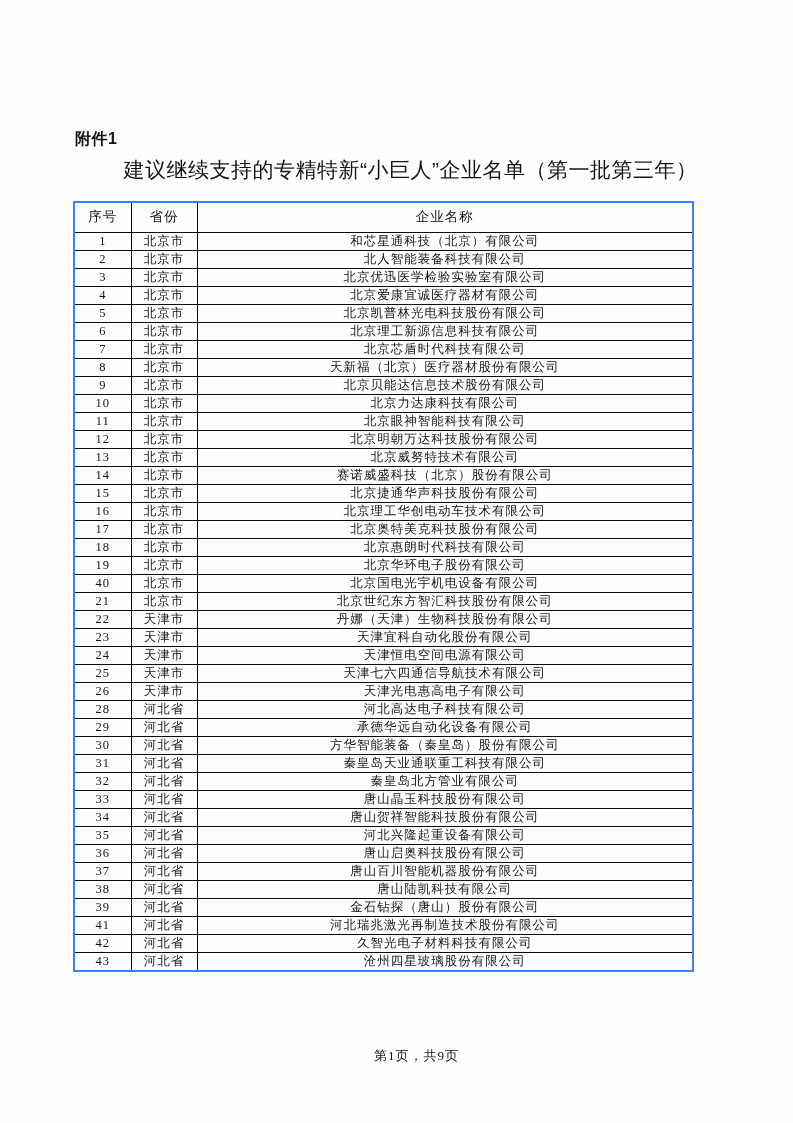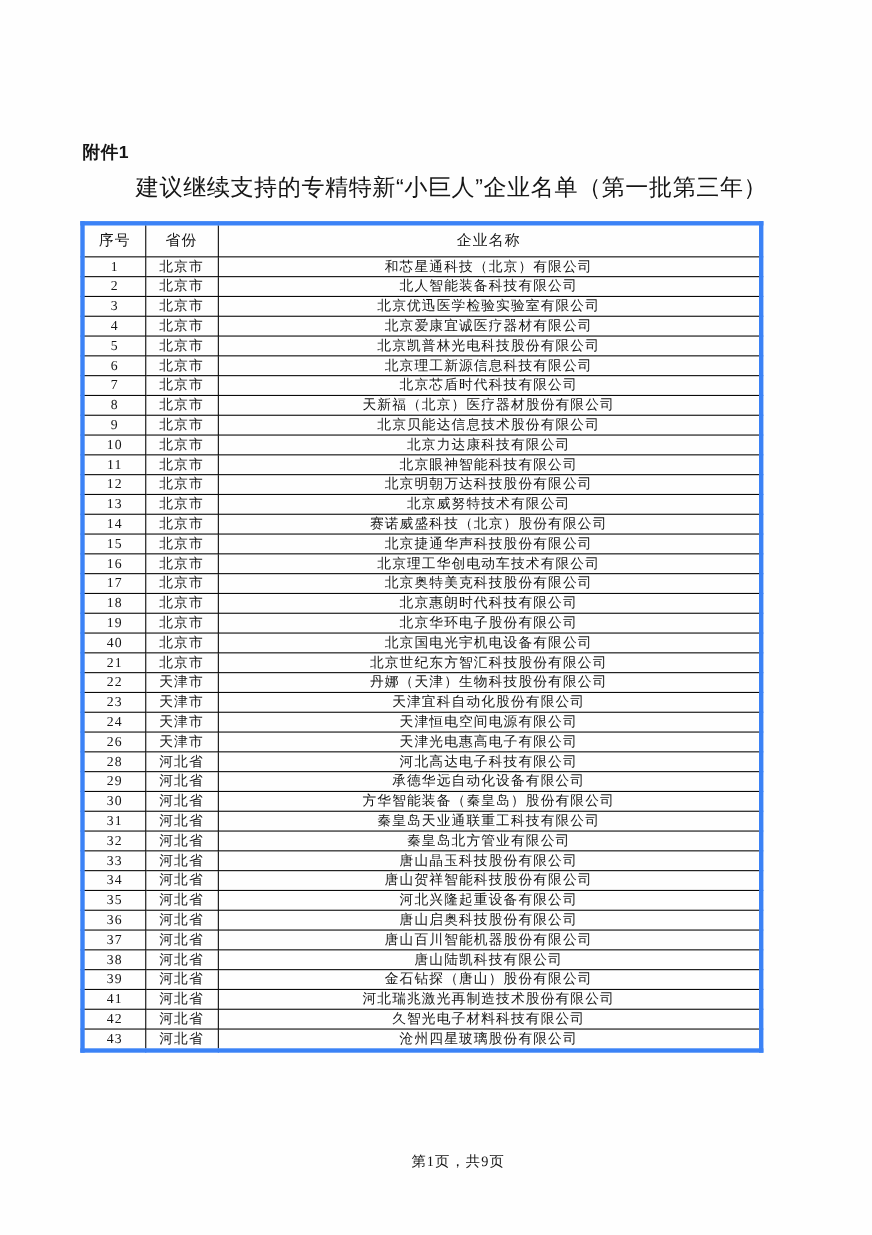--- a/index.html
+++ b/index.html
@@ -42,21 +42,21 @@
   .table-wrap {
     position: absolute;
     top: 201px;
     left: 73px;
     width: 621px;
   }
   table.company-table {
     width: 100%;
     border-collapse: collapse;
     table-layout: fixed;
-    border: 4px solid #3b82f6;
+    border: 2px solid #3b82f6;
   }
   table.company-table th,
   table.company-table td {
     border: 1px solid #0a0a0a;
     text-align: center;
     vertical-align: middle;
     overflow: hidden;
     white-space: nowrap;
   }
   table.company-table th {
@@ -222,20 +222,25 @@
             <td>23</td>
             <td>天津市</td>
             <td>天津宜科自动化股份有限公司</td>
           </tr>
           <tr>
             <td>24</td>
             <td>天津市</td>
             <td>天津恒电空间电源有限公司</td>
           </tr>
           <tr>
+            <td>25</td>
+            <td>天津市</td>
+            <td>天津七六四通信导航技术有限公司</td>
+          </tr>
+          <tr>
             <td>26</td>
             <td>天津市</td>
             <td>天津光电惠高电子有限公司</td>
           </tr>
           <tr>
             <td>28</td>
             <td>河北省</td>
             <td>河北高达电子科技有限公司</td>
           </tr>
           <tr>

